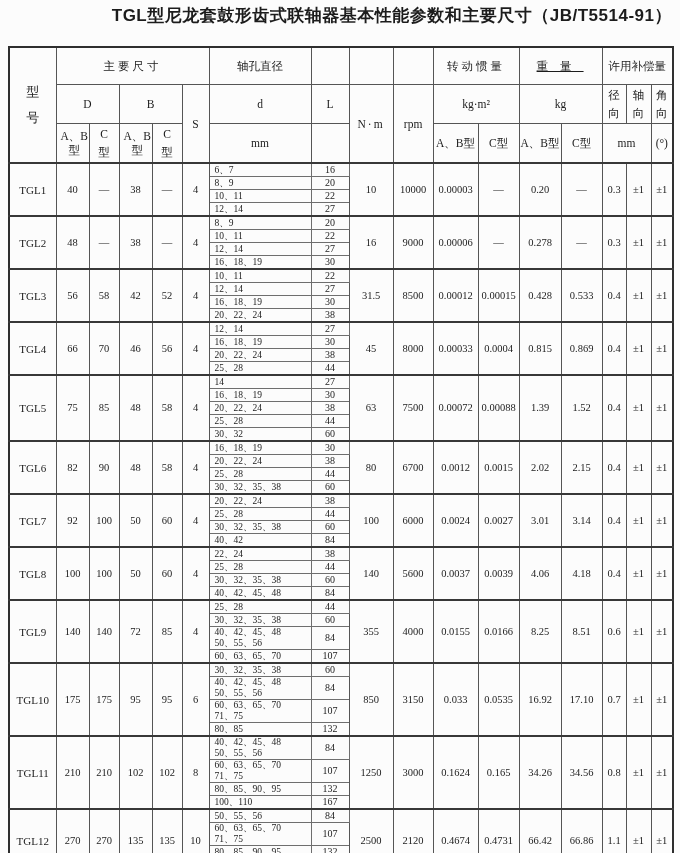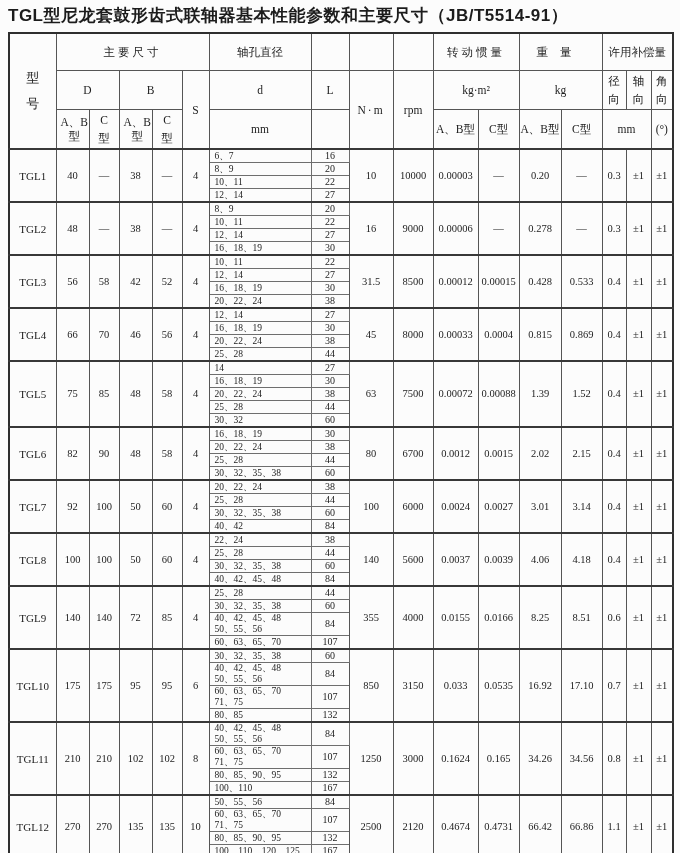--- a/index.html
+++ b/index.html
@@ -3,39 +3,39 @@
 <meta charset="utf-8">
 <style>
   html,body { margin:0; padding:0; }
   body {
     width:680px; height:853px; background:#fcfcfc;
     font-family:"Liberation Serif","DejaVu Serif",serif;
     color:#1c1c1c; overflow:hidden;
   }
   .page { padding:5px 8px 0 8px; }
   .title {
-    text-align:left;
+    text-align:right;
     font-family:"Liberation Sans","DejaVu Sans",sans-serif;
     font-weight:bold; font-size:17px; line-height:22px;
-    letter-spacing:0.5px; margin-bottom:5px; white-space:nowrap;
+    letter-spacing:0.5px; margin-bottom:19px; white-space:nowrap;
   }
   table {
     border-collapse:collapse; table-layout:fixed;
     width:664px; border:2px solid #2e2e2e;
   }
   th, td {
     border:1px solid #555; text-align:center; vertical-align:middle;
     overflow:hidden; padding:0;
   }
   thead th { font-weight:normal; font-size:11.5px; line-height:14px; padding:1px; }
   thead tr.hr1 th { height:34px; }
   thead tr.hr2 th { height:28px; }
   thead tr.hr3 th { height:36px; }
   .spread  { letter-spacing:3px; }
-  .spread2 { letter-spacing:12px; padding-left:0; }
+  .spread2 { letter-spacing:12px; padding-left:0;text-decoration:underline; }
   .nm { letter-spacing:2px; }
   .w2 { display:inline-block; width:2.4em; line-height:16px;margin-left:44px; }
   .v2 { display:inline-block; width:1.15em; font-size:13px; line-height:26px; letter-spacing:0; }
   .stack-ab { display:inline-block; width:2.9em; line-height:14px; }
   .stack-c  { display:inline-block; width:1.2em; line-height:18px; }
   tbody td { font-size:10.5px; line-height:12px; height:12px; padding:0 2px; }
   tbody td.dcol {
     text-align:left; padding:0 2px 0 5px; font-size:9.5px;
     line-height:11px; white-space:nowrap; border-color:#6e6e6e;margin-left:24px;
   }

